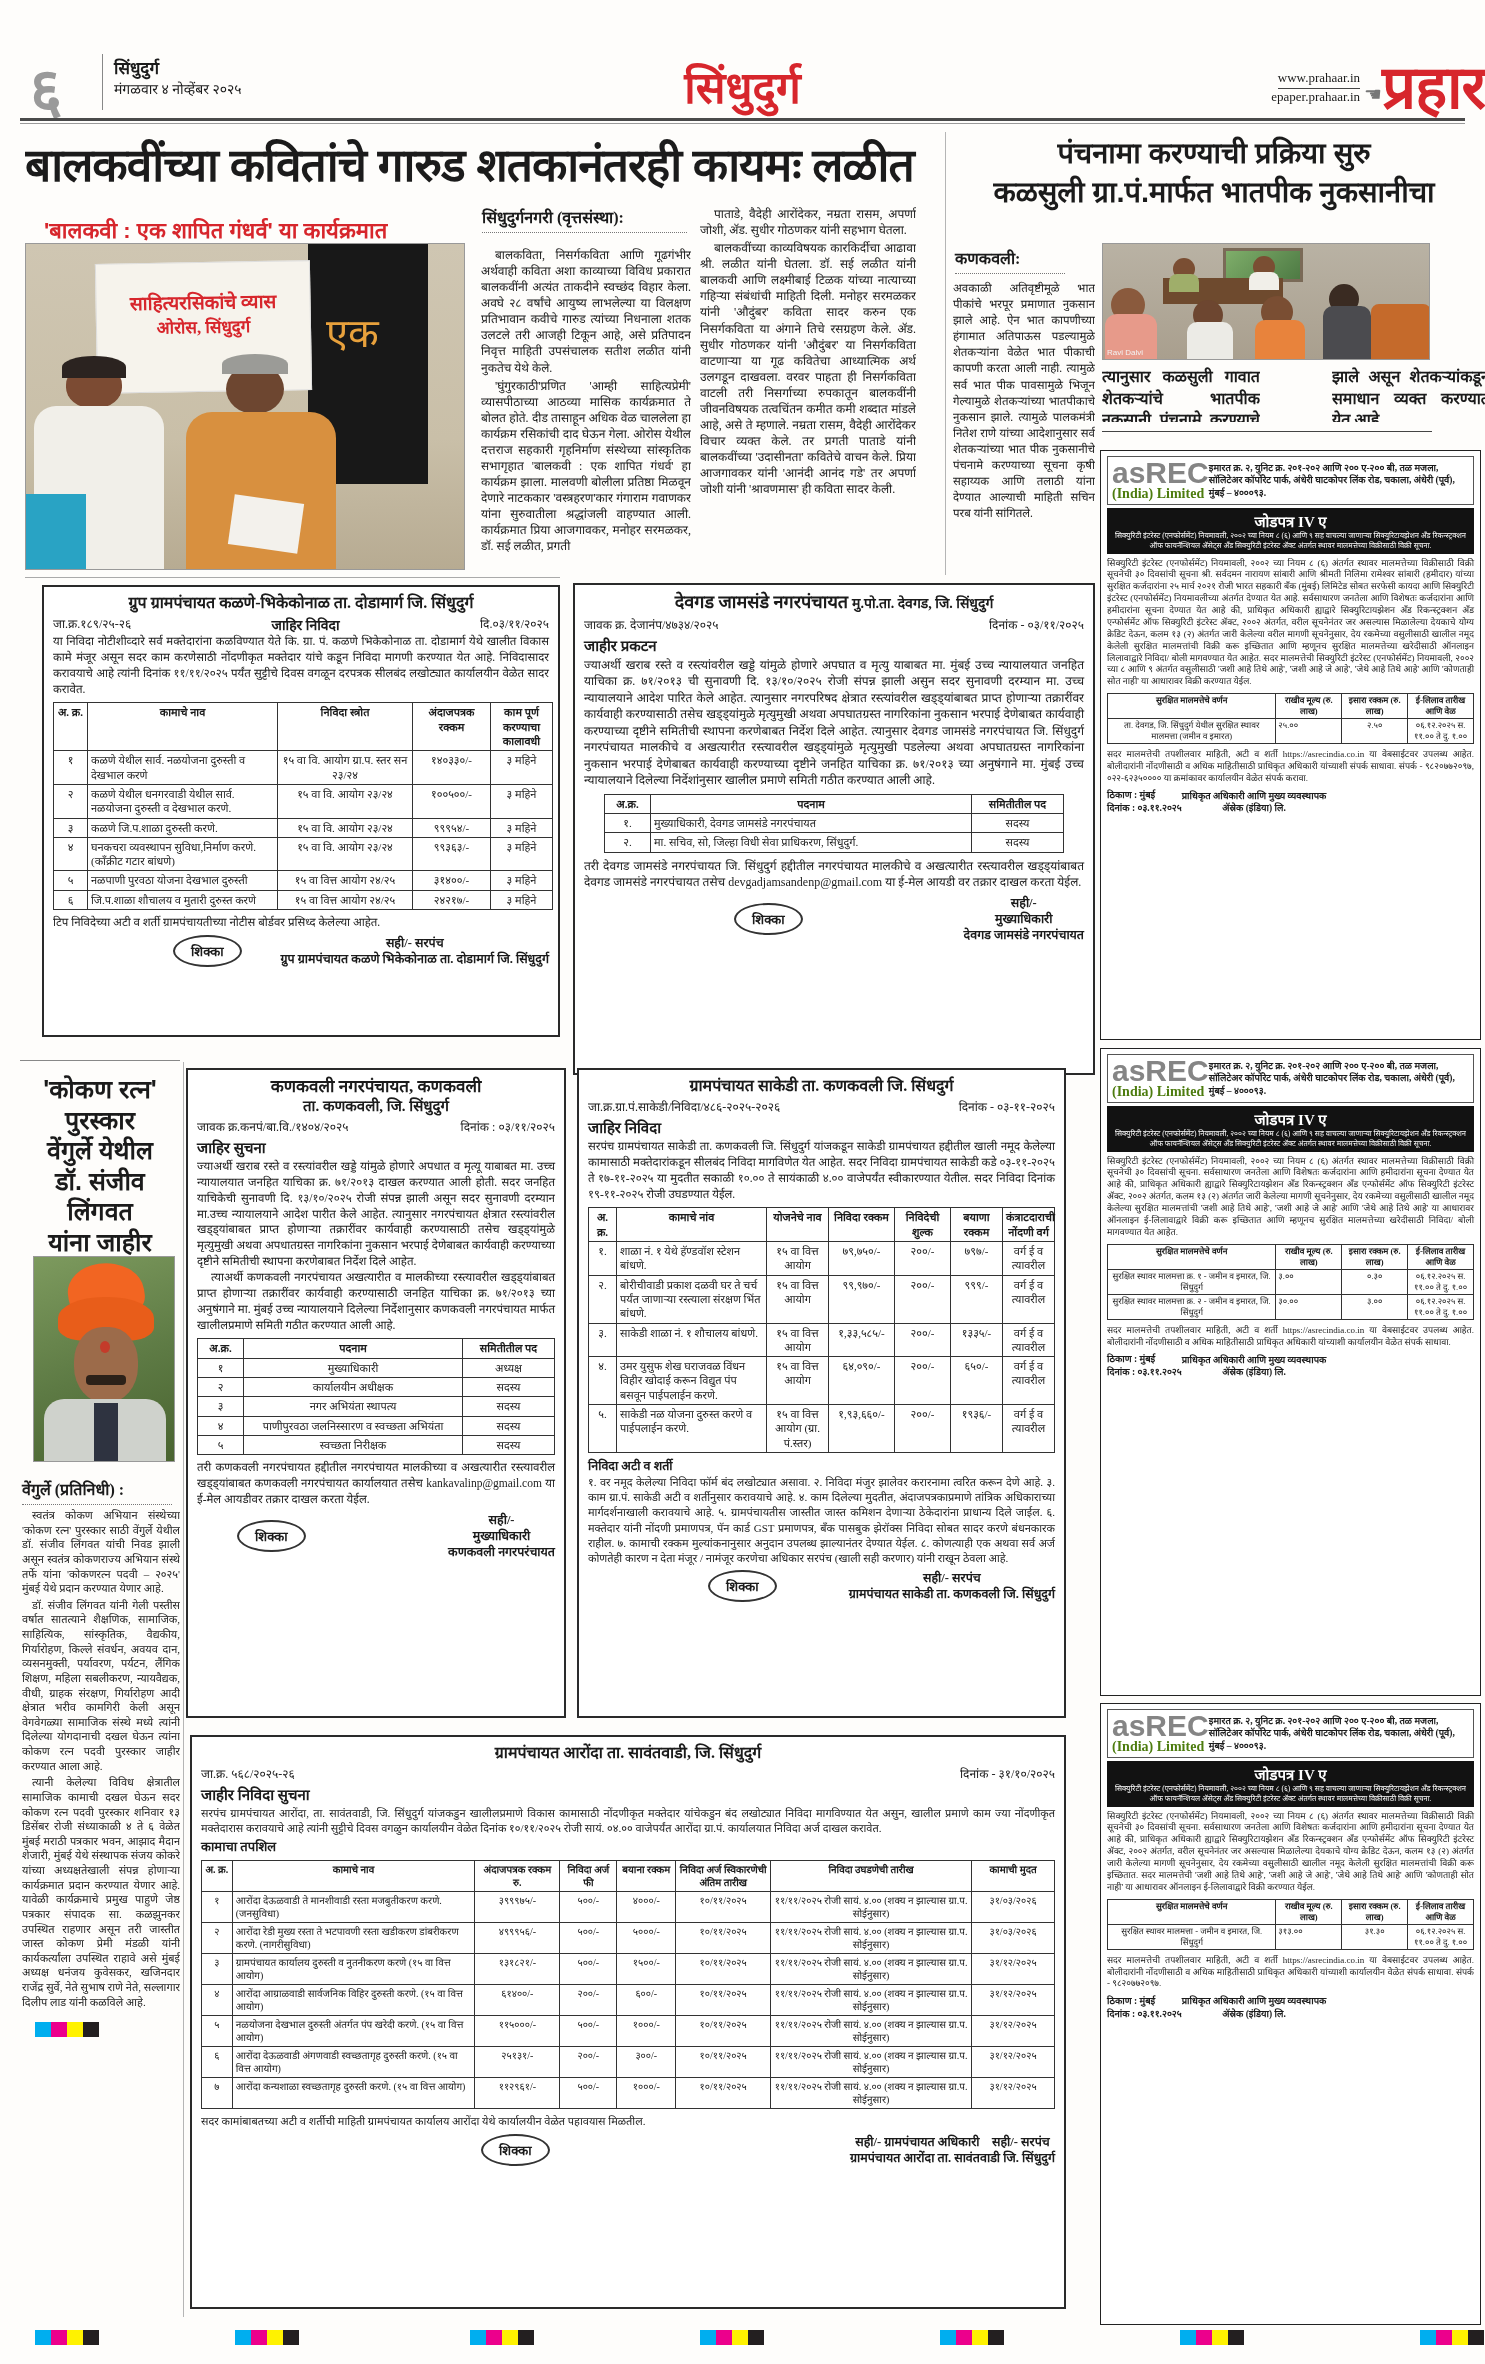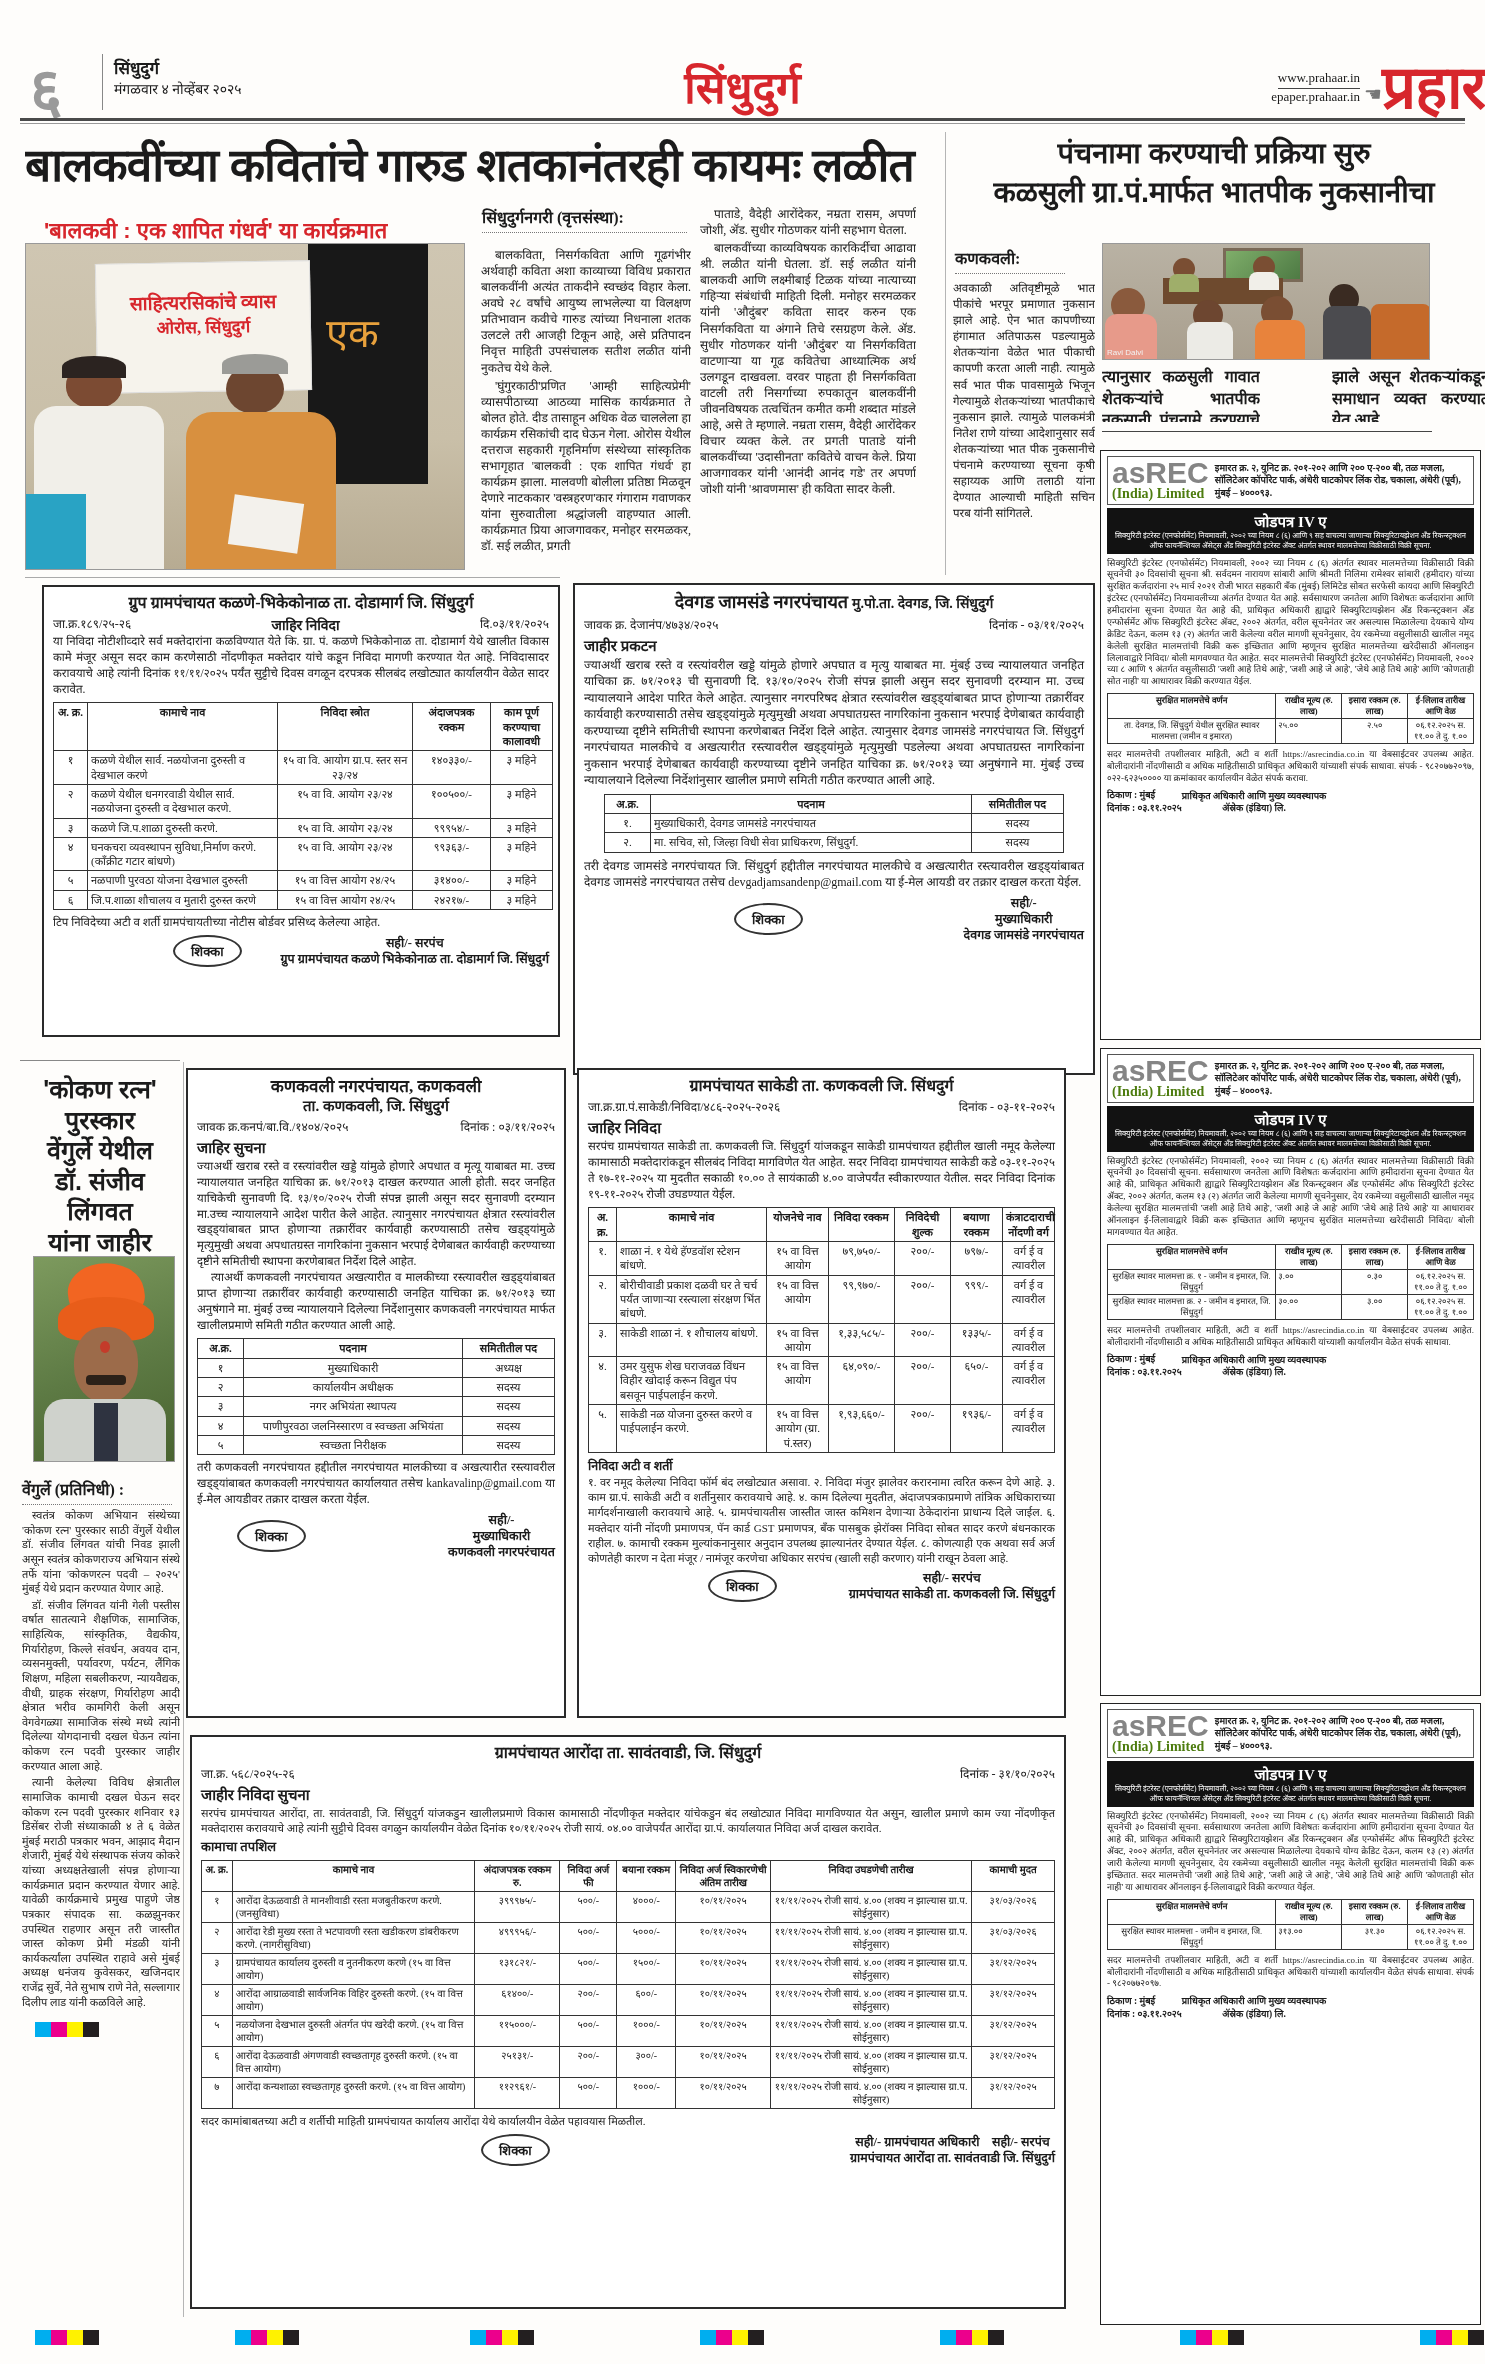--- a/index.html
+++ b/index.html
@@ -62,21 +62,21 @@
   
   .award-hl{font-family:"Liberation Sans",sans-serif;font-size:25px;font-weight:bold;text-align:center;line-height:1.22}
   .award-body{font-size:11px;line-height:1.33;text-align:justify}
   .award-body p{text-indent:10px;margin-bottom:2px}
   
   .crop-headline{font-family:"Liberation Sans",sans-serif;font-size:29px;font-weight:bold;text-align:center;line-height:1.35}
   .crop-col{font-size:11.5px;line-height:1.4;text-align:justify}
   .caption{font-size:16px;line-height:1.35;text-align:justify;font-weight:bold}
   
   .asrec{position:absolute;border:1.5px solid #222;background:#fff;padding:5px 6px;overflow:hidden}
-  .asrec-head{display:flex;gap:6px;border:1px solid #555;padding:2px 4px;align-items:center}
+  .asrec-head{display:flex;border:1px solid #555;padding:2px 4px;align-items:center}
   .asrec-logo1{font-family:"Liberation Sans",sans-serif;font-size:30px;font-weight:bold;color:#858585;line-height:.9}
   .asrec-logo2{font-family:Liberation Serif, serif;font-size:14px;font-weight:bold;color:#4d7c0f}
   .asrec-addr{font-size:9.5px;font-weight:bold;line-height:1.3;flex:1}
   .asrec-banner{background:var(--bannerbg);color:#fff;text-align:center;padding:3px 4px;margin-top:3px}
   .asrec-banner .bt{font-size:15px;font-weight:bold}
   .asrec-banner .bs{font-size:7.5px;line-height:1.3}
   .asrec-body{font-size:9px;line-height:1.32;text-align:justify;margin-top:4px}
   .asrec .ntable table{font-size:8.5px}
   .asrec .ntable th,.asrec .ntable td{padding:1px 2px}
   .asrec-extra{font-size:9px;line-height:1.3;text-align:justify}

